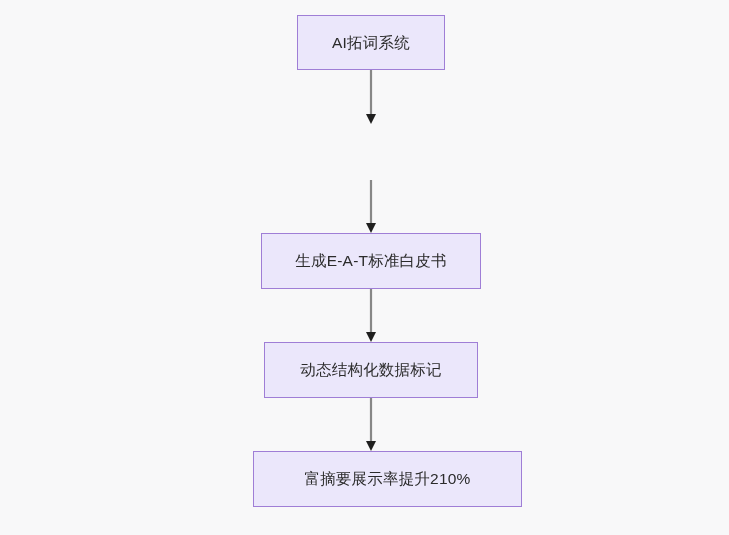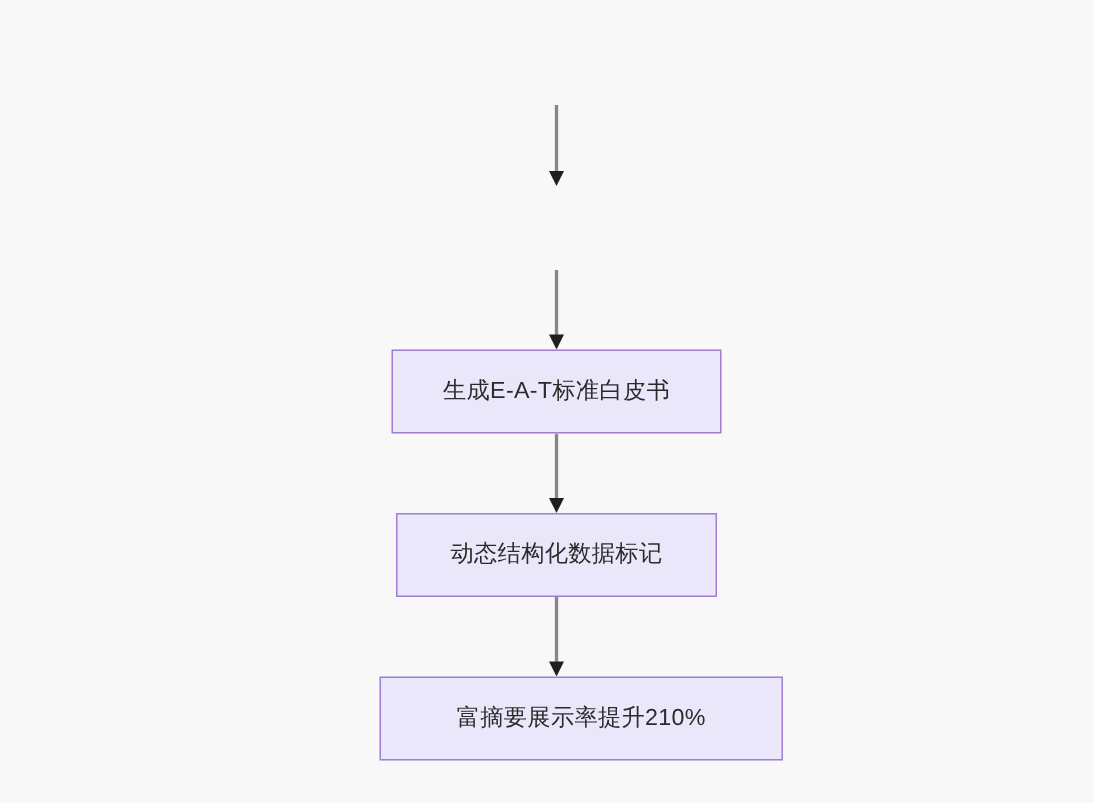--- a/index.html
+++ b/index.html
@@ -67,20 +67,23 @@
     </svg>
   </div>
 
   <div class="connector" style="left:363px; top:398px; width:16px; height:53px;">
     <svg width="16" height="53" viewBox="0 0 16 53" xmlns="http://www.w3.org/2000/svg">
       <line x1="8" y1="0" x2="8" y2="45" stroke="#878787" stroke-width="2.2"></line>
       <polygon points="8,53 3,43 13,43" fill="#1f1f1f"></polygon>
     </svg>
   </div>
 
+  <div class="node" style="left:297px; top:15px; width:148px; height:55px;">
+    <span class="node-label">AI拓词系统</span>
+  </div>
 
 
   <div class="node" style="left:264px; top:342px; width:214px; height:56px;">
     <span class="node-label">动态结构化数据标记</span>
   </div>
 
   <div class="node" style="left:261px; top:233px; width:220px; height:56px;">
     <span class="node-label">生成E-A-T标准白皮书</span>
   </div>
 

